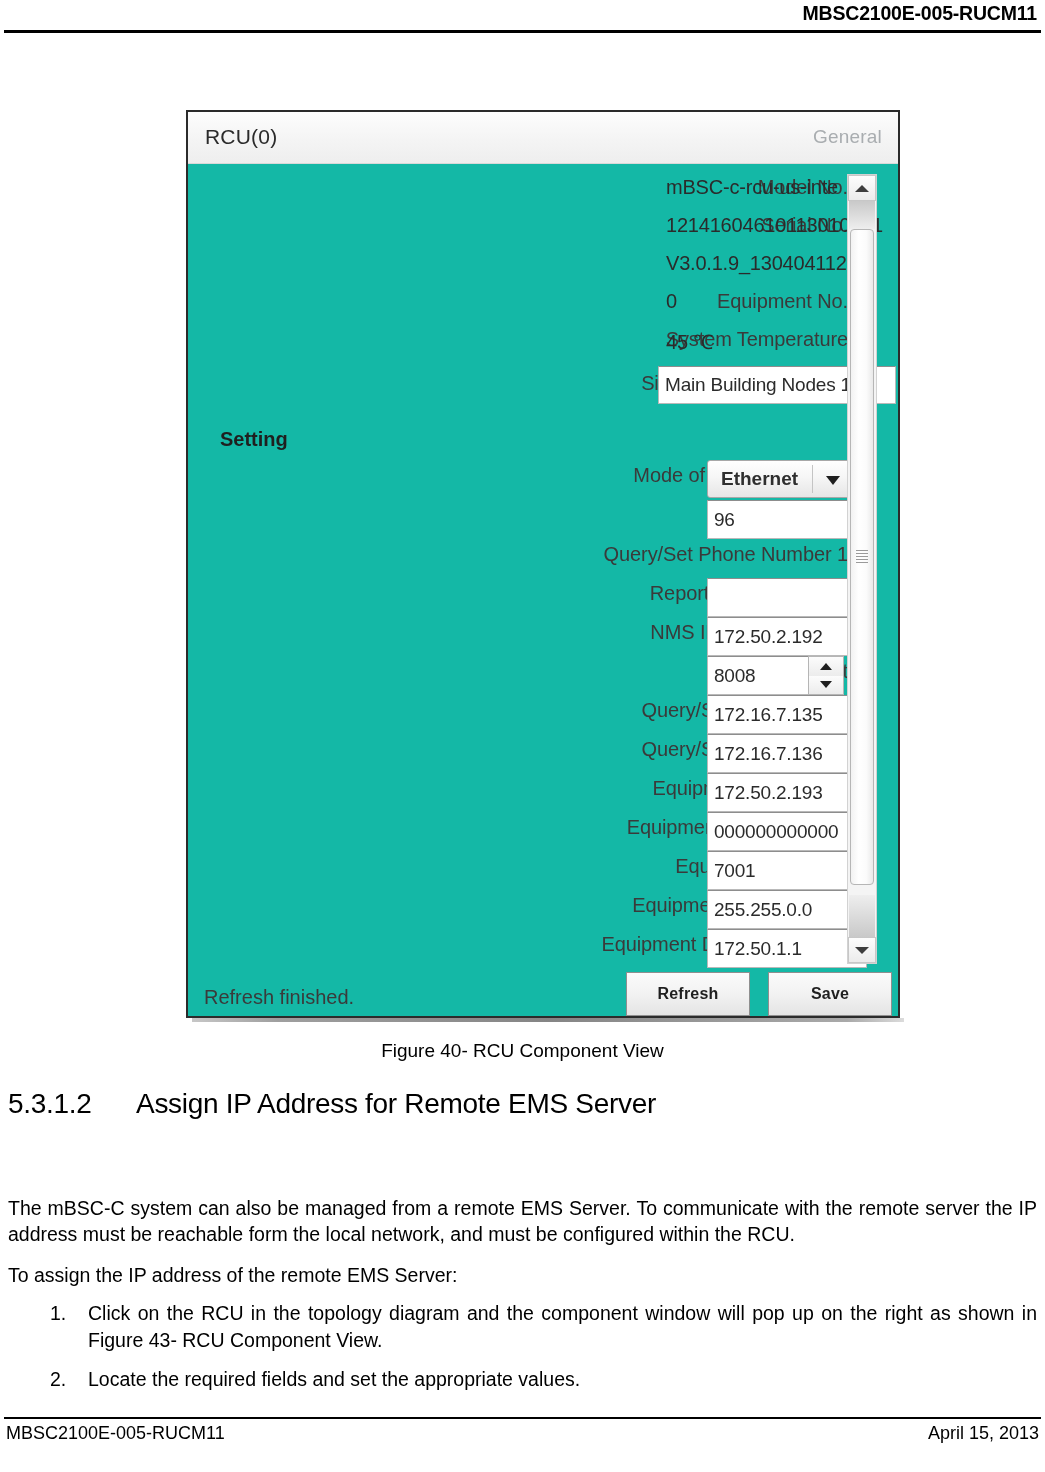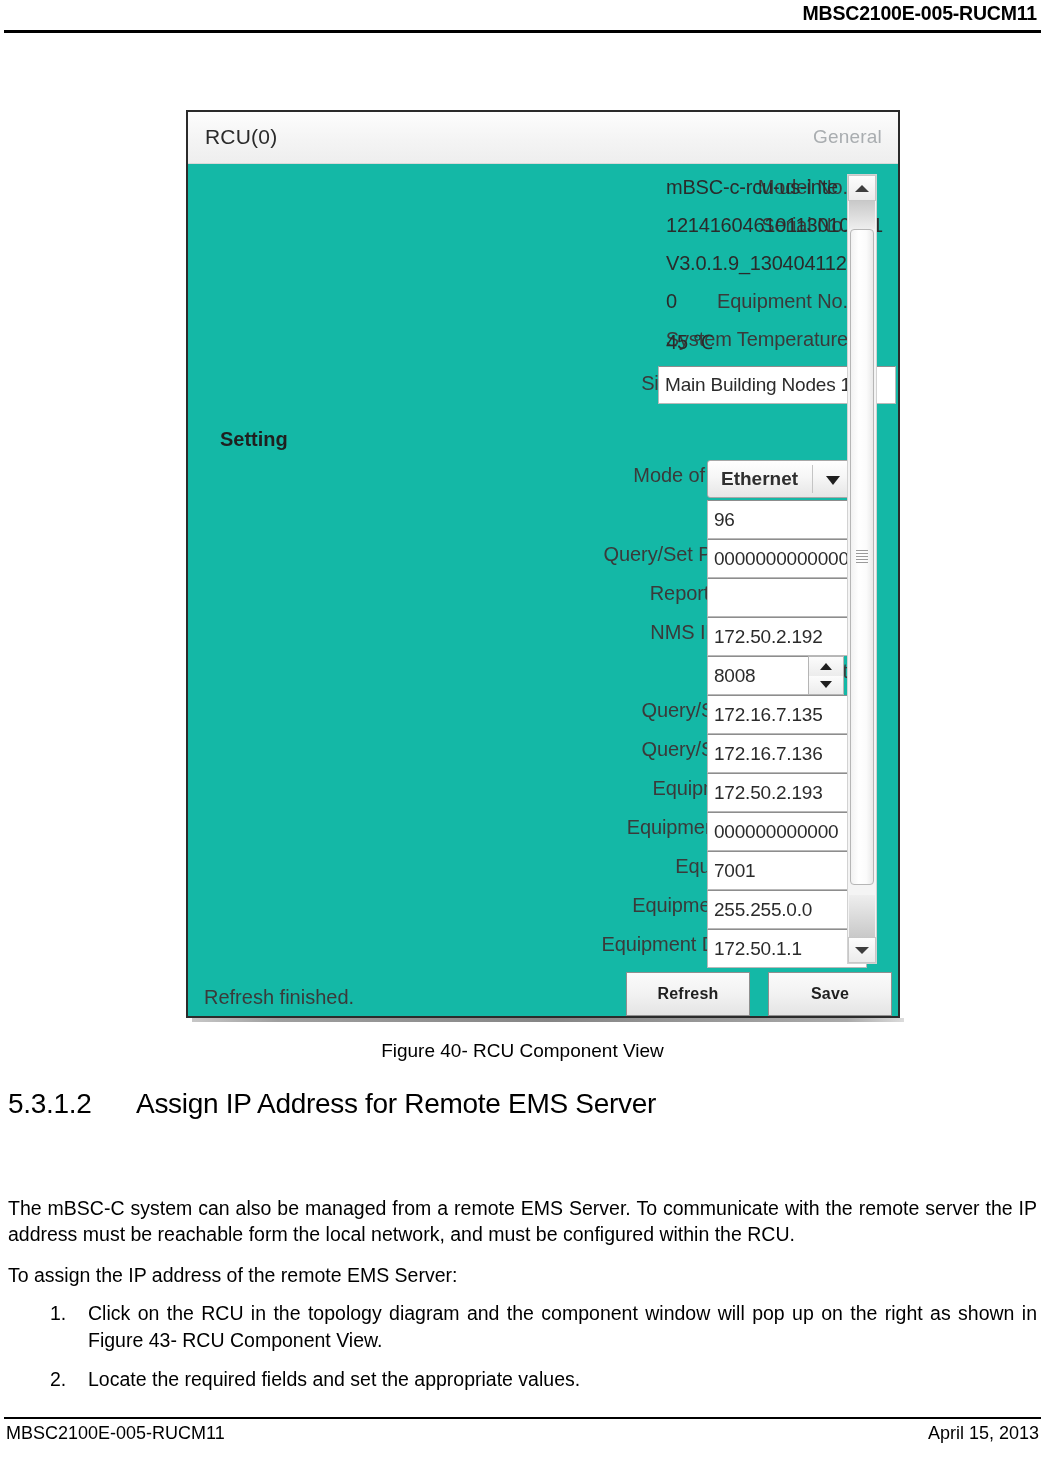--- a/index.html
+++ b/index.html
@@ -474,21 +474,20 @@
       </div>
 
       <div class="row" style="top:340px;">
         <div class="lbl" style="width:372px;">Site No.</div>
       </div>
       <div class="tf tf-set" style="top:336px;">96</div>
 
       <div class="row" style="top:379px;">
         <div class="lbl" style="width:372px;">Query/Set Phone Number 1</div>
       </div>
-      <div class="tf tf-set" style="top:375px;">0000000000000</div>
 
       <div class="row" style="top:418px;">
         <div class="lbl" style="width:372px;">Report Phone Number</div>
       </div>
       <div class="tf tf-set" style="top:414px;"></div>
 
       <div class="row" style="top:457px;">
         <div class="lbl" style="width:372px;">NMS IP Address(IPv4)</div>
       </div>
       <div class="tf tf-set" style="top:453px;">172.50.2.192</div>

